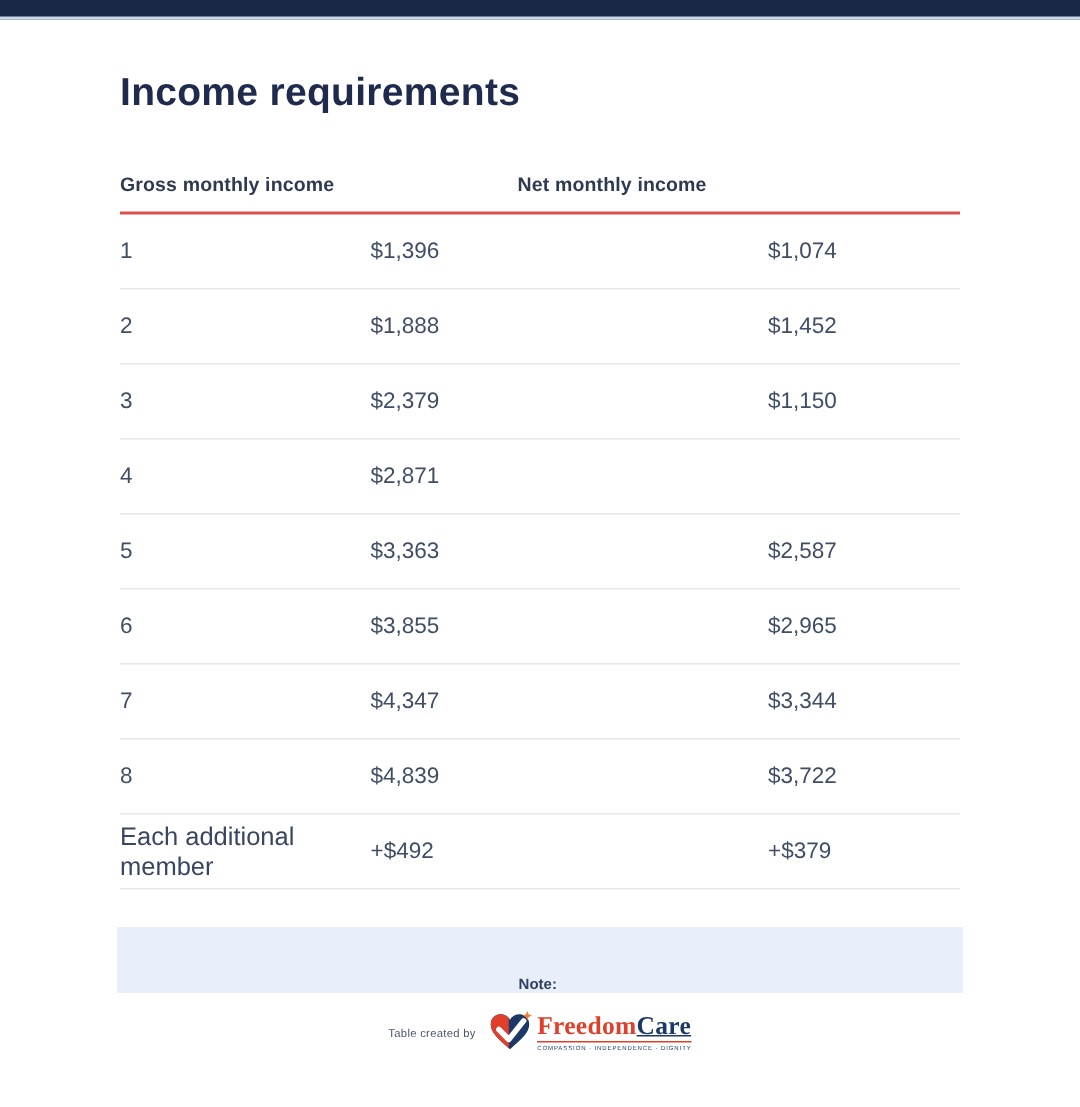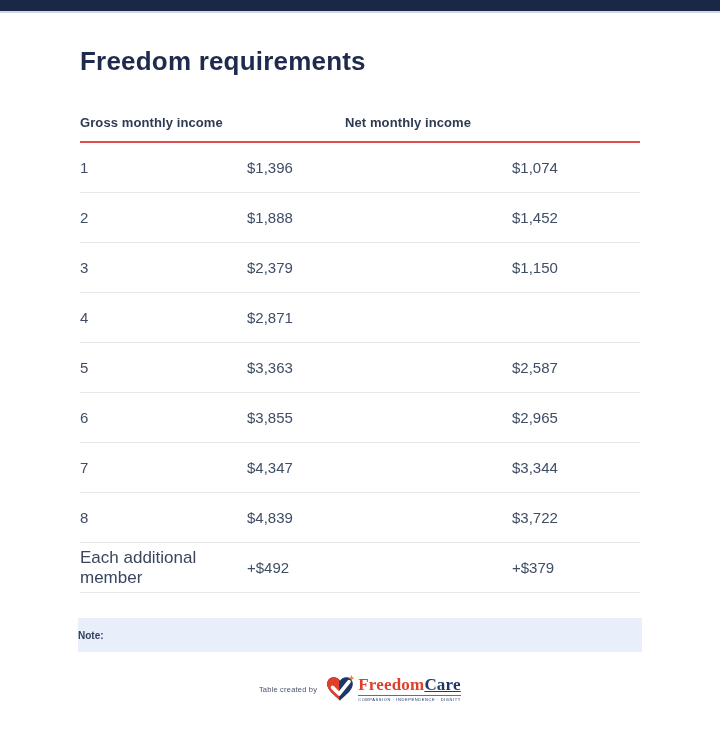--- a/index.html
+++ b/index.html
@@ -11,44 +11,44 @@
            color:#1e2b4d; letter-spacing:0.2px; }
   .table { margin-top:36px; }
   .thead { display:flex; padding-bottom:11px; border-bottom:2px solid #df4e4e;
            font-size:13px; font-weight:700; color:#2e3a52; letter-spacing:0.1px; }
   .c1 { width:167px; }
   .c2 { width:217px; }
   .c3 { flex:1;padding-left:48px; }
   .row { display:flex; align-items:center; height:50px;
          border-bottom:1px solid #e6e8ed; font-size:15px; color:#3f4d65; }
   .row.last .c1 { font-size:17px; color:#3a4660; }
-  .note { margin:25px -2px 0; height:34px; background:#e9effa;
-          display:flex; align-items:flex-start; justify-content:center;
-          font-size:10px; color:#303f5e;flex-direction:column; }
+  .note { margin:25px -2px 0; height:44px; background:#e9effa;
+          display:flex; align-items:flex-end; justify-content:center;
+          font-size:10px; color:#303f5e; }
   .note b { font-weight:700; margin-right:3px; }
-  .footer { margin-top:23px; display:flex; align-items:center; justify-content:center; gap:8px; }
+  .footer { margin-top:12px; display:flex; align-items:center; justify-content:center; gap:8px; }
   .credit { font-size:7.5px; color:#4a556b; letter-spacing:0.2px; }
   .brand { display:flex; align-items:center; gap:3px; }
   .wordmark-block { display:flex; flex-direction:column; }
   .wordmark { font-family:"Liberation Serif", serif; font-weight:700;
               font-size:17px; line-height:17px; letter-spacing:0.2px; }
   .wordmark .red { color:#df3f2b; }
   .wordmark .navy { color:#1d3766;text-decoration:underline; }
   .tagline { font-size:4px; letter-spacing:0.6px; color:#1d3766; margin-top:2px;
              border-top:0.5px solid #df3f2b; padding-top:1px; white-space:nowrap; }
 </style>
 </head>
 <body>
 
 <div class="topbar"></div>
 
 <div class="content">
 
   <h1 class="title">
-    <span>Freedom requirements</span><br>
+    <span>Income requirements</span><br>
   </h1>
 
   <div class="table">
     <div class="thead">
       <div class="c2">Gross monthly income</div>
       <div class="c3">Net monthly income</div>
     </div>
 
     <div class="row">
       <div class="c1">1</div>

